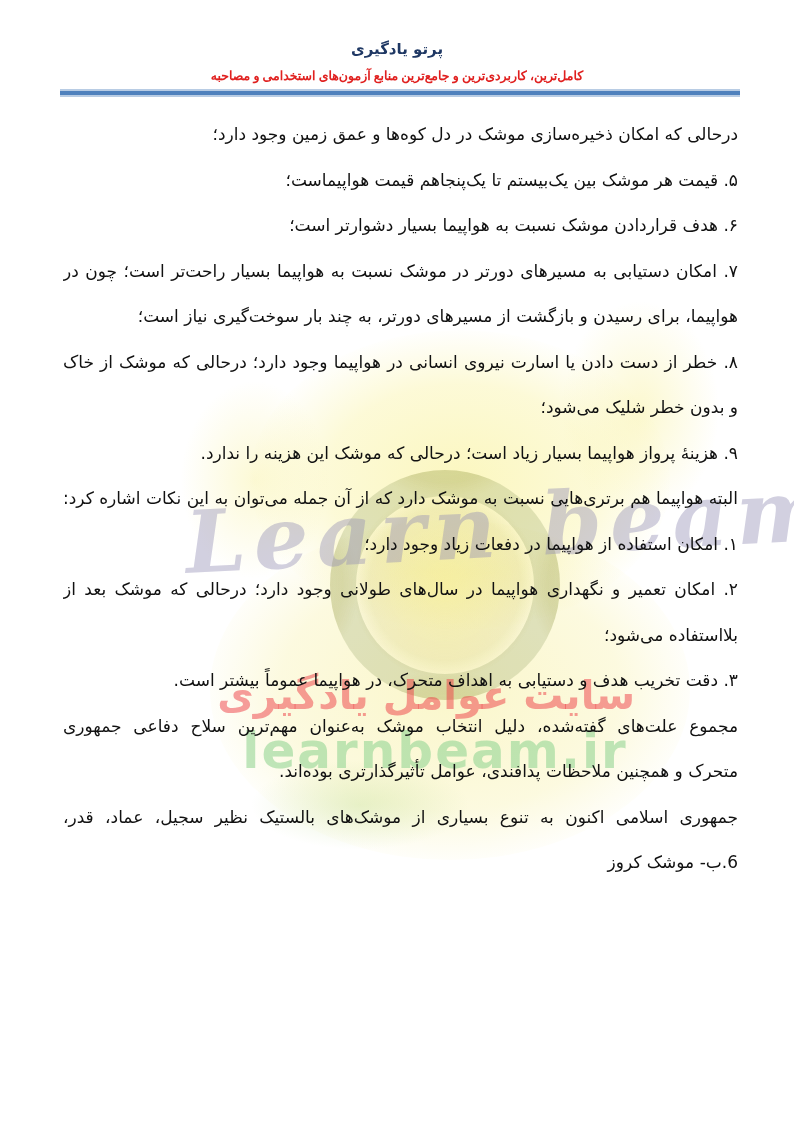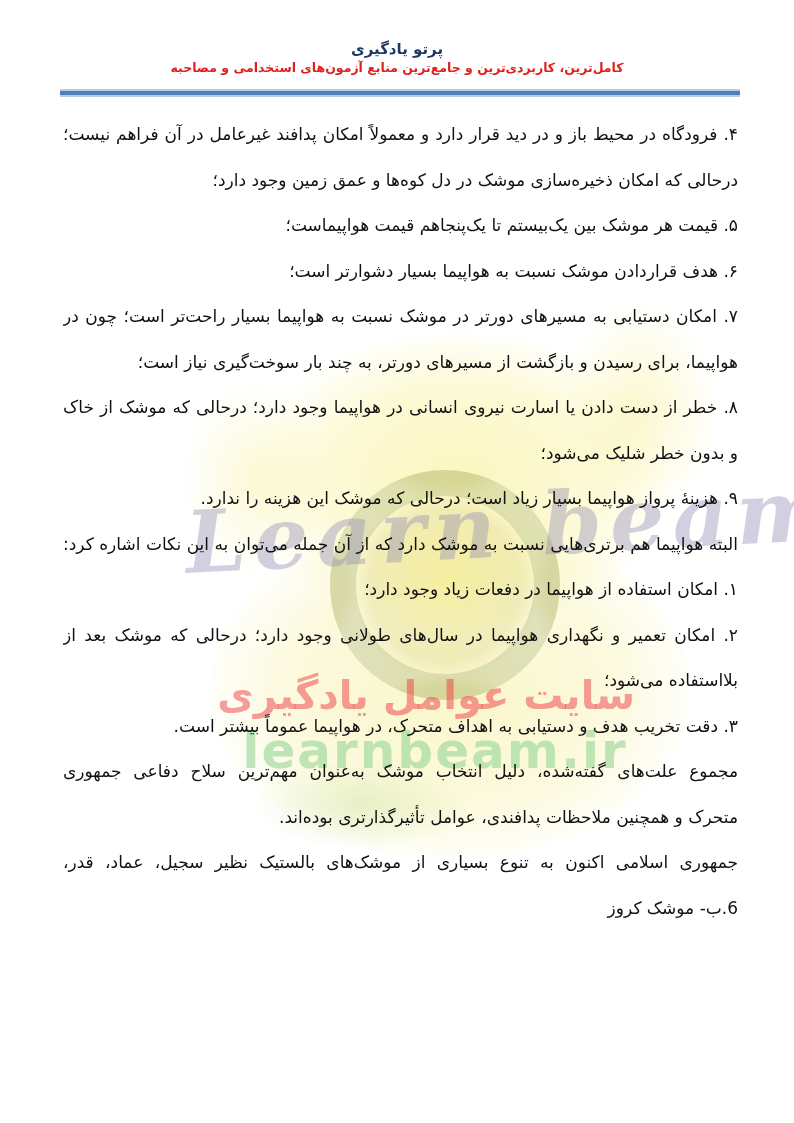--- a/index.html
+++ b/index.html
@@ -12,23 +12,24 @@
     font-family:"DejaVu Sans", sans-serif;
   }
 
   
   .header { position:absolute; top:40px; left:0; right:0; text-align:center; z-index:3; }
   .header-title {
     font-size:15px; font-weight:bold; color:#1f3864;
     direction:rtl;
   }
   .header-subtitle {
-    margin-top:2px;
+    margin-top:10px;
     font-size:12.5px; font-weight:bold; color:#e0201f;
     direction:rtl;
+    font-family:Liberation Serif, serif;
   }
   .header-rule {
     position:absolute; top:89px; left:60px; width:680px; height:8px; z-index:3;
     background:linear-gradient(to bottom,
       #b8cce4 0 2px, #4f81bd 2px 6px, #b8cce4 6px 8px);
   }
 
   
   .wm-blob { position:absolute; border-radius:50%; z-index:0; pointer-events:none; }
   .blob-a { left:250px; top:330px; width:420px; height:300px;
@@ -145,21 +146,20 @@
   <div class="wm-blob blob-d"></div>
   <div class="wm-blob blob-b"></div>
   <div class="wm-blob blob-ring"></div>
   <div class="wm-blob blob-leaf"></div>
 
   <div class="wm-script">Learn beam</div>
   <div class="wm-red">سایت عوامل یادگیری</div>
   <div class="wm-green">learnbeam.ir</div>
 
   <div class="body-text">
-    <div class="line just">۴. فرودگاه در محیط باز و در دید قرار دارد و معمولاً امکان پدافند غیرعامل در آن فراهم نیست؛</div>
     <div class="line">درحالی که امکان ذخیره‌سازی موشک در دل کوه‌ها و عمق زمین وجود دارد؛</div>
     <div class="line">۵. قیمت هر موشک بین یک‌بیستم تا یک‌پنجاهم قیمت هواپیماست؛</div>
     <div class="line">۶. هدف قراردادن موشک نسبت به هواپیما بسیار دشوارتر است؛</div>
     <div class="line just">۷. امکان دستیابی به مسیرهای دورتر در موشک نسبت به هواپیما بسیار راحت‌تر است؛ چون در</div>
     <div class="line">هواپیما، برای رسیدن و بازگشت از مسیرهای دورتر، به چند بار سوخت‌گیری نیاز است؛</div>
     <div class="line just">۸. خطر از دست دادن یا اسارت نیروی انسانی در هواپیما وجود دارد؛ درحالی که موشک از خاک خود</div>
     <div class="line">و بدون خطر شلیک می‌شود؛</div>
     <div class="line">۹. هزینهٔ پرواز هواپیما بسیار زیاد است؛ درحالی که موشک این هزینه را ندارد.</div>
     <div class="line just">البته هواپیما هم برتری‌هایی نسبت به موشک دارد که از آن جمله می‌توان به این نکات اشاره کرد:</div>
     <div class="line">۱. امکان استفاده از هواپیما در دفعات زیاد وجود دارد؛</div>

